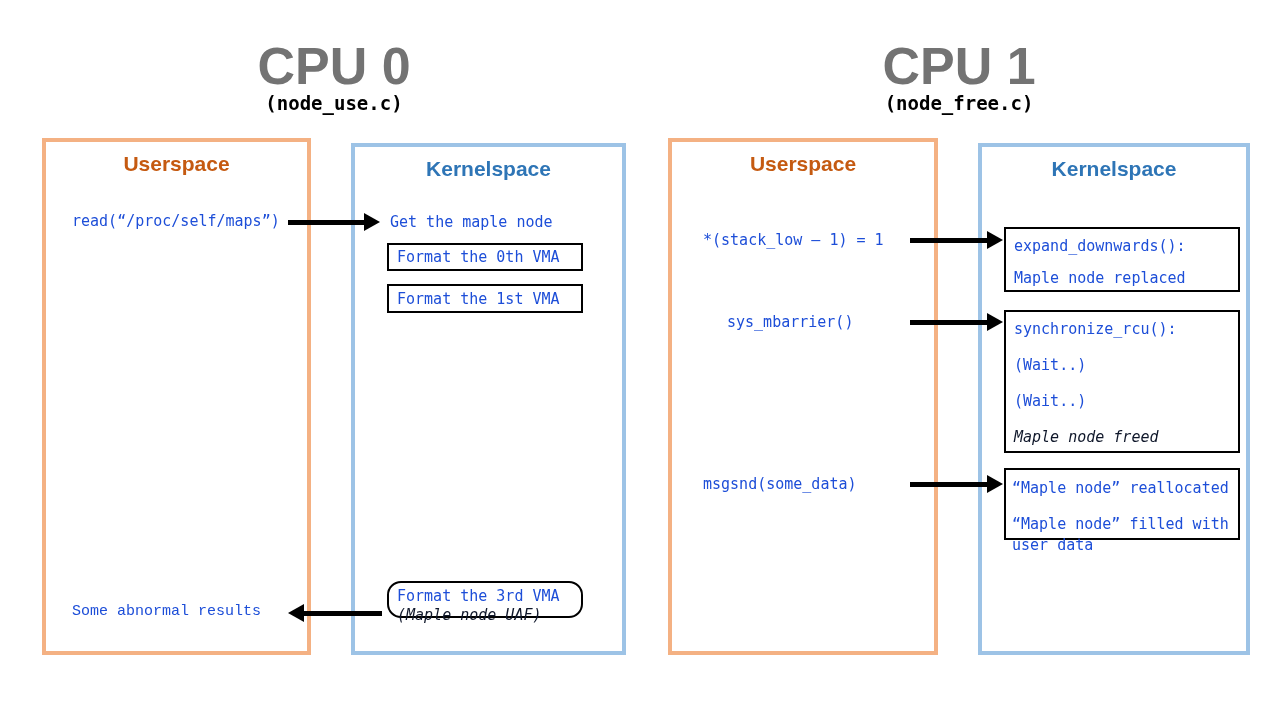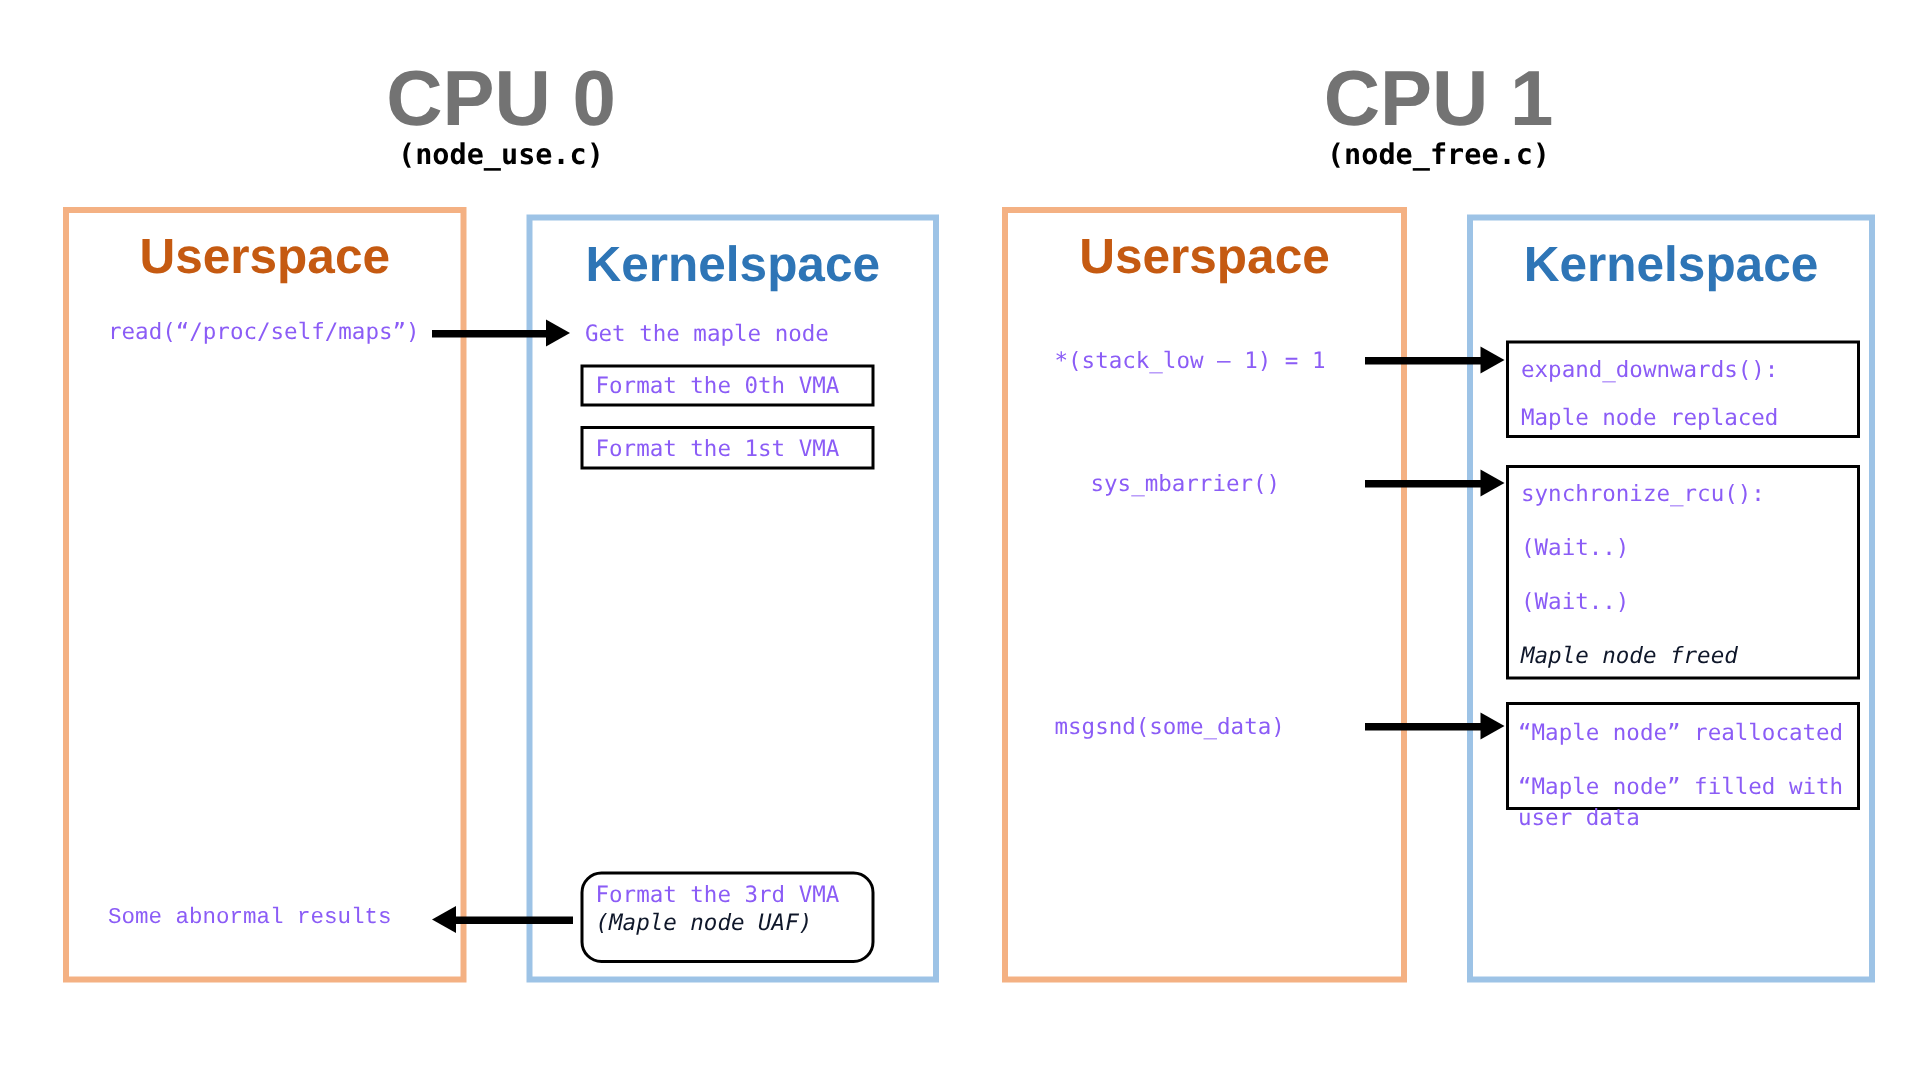--- a/index.html
+++ b/index.html
@@ -18,28 +18,28 @@
     font-weight:700; font-size:19px; color:#000;
   }
   .panel {
     position:absolute; box-sizing:border-box;
     border-style:solid; border-width:4px; background:#fff;
   }
   .panel.user   { border-color:#F4B183; }
   .panel.kernel { border-color:#9DC3E6; }
   .panel-title {
     position:absolute; left:0; width:100%; top:10px; text-align:center;
-    font-weight:700; font-size:33px;
+    font-weight:700; font-size:21px;
   }
   .panel.user   .panel-title { color:#C55A11; }
   .panel.kernel .panel-title { color:#2E75B6; }
   .mono {
     position:absolute;
     font-family:"DejaVu Sans Mono", monospace;
-    font-size:15px; line-height:16px; color:#8b5cf6; white-space:nowrap;
+    font-size:15px; line-height:16px; color:#1d4ed8; white-space:nowrap;
   }
   .ibox {
     position:absolute; box-sizing:border-box;
     border:2px solid #000; background:#fff;
   }
   .ibox .mono { white-space:nowrap; }
   .wrap { white-space:normal !important; line-height:21px; }
   .red { color:#0f172a;font-style:italic; }
   .arrow { position:absolute; height:0; }
   .arrow .shaft { position:absolute; top:-2px; height:5px; background:#000; }
@@ -74,21 +74,21 @@
 
   <div class="ibox" style="left:387px; top:243px; width:196px; height:28px;">
     <div class="mono" style="left:8px; top:4px;">Format the 0th VMA</div>
   </div>
 
   <div class="ibox" style="left:387px; top:284px; width:196px; height:29px;">
     <div class="mono" style="left:8px; top:5px;">Format the 1st VMA</div>
   </div>
 
 
-  <div class="ibox" style="left:387px; top:581px; width:196px; height:61px;border-radius:14px;">
+  <div class="ibox" style="left:387px; top:581px; width:196px; height:37px;border-radius:14px;">
     <div class="mono" style="left:8px; top:5px;">Format the 3rd VMA</div>
     <div class="mono red" style="left:8px; top:24px;">(Maple node UAF)</div>
   </div>
 
   <div class="panel user" style="left:668px; top:138px; width:270px; height:517px;">
     <div class="panel-title">Userspace</div>
   </div>
   <div class="mono" style="left:703px; top:232px;">*(stack_low – 1) = 1</div>
   <div class="mono" style="left:703px; top:314px;margin-left:24px;">sys_mbarrier()</div>
   <div class="mono" style="left:703px; top:476px;">msgsnd(some_data)</div>

